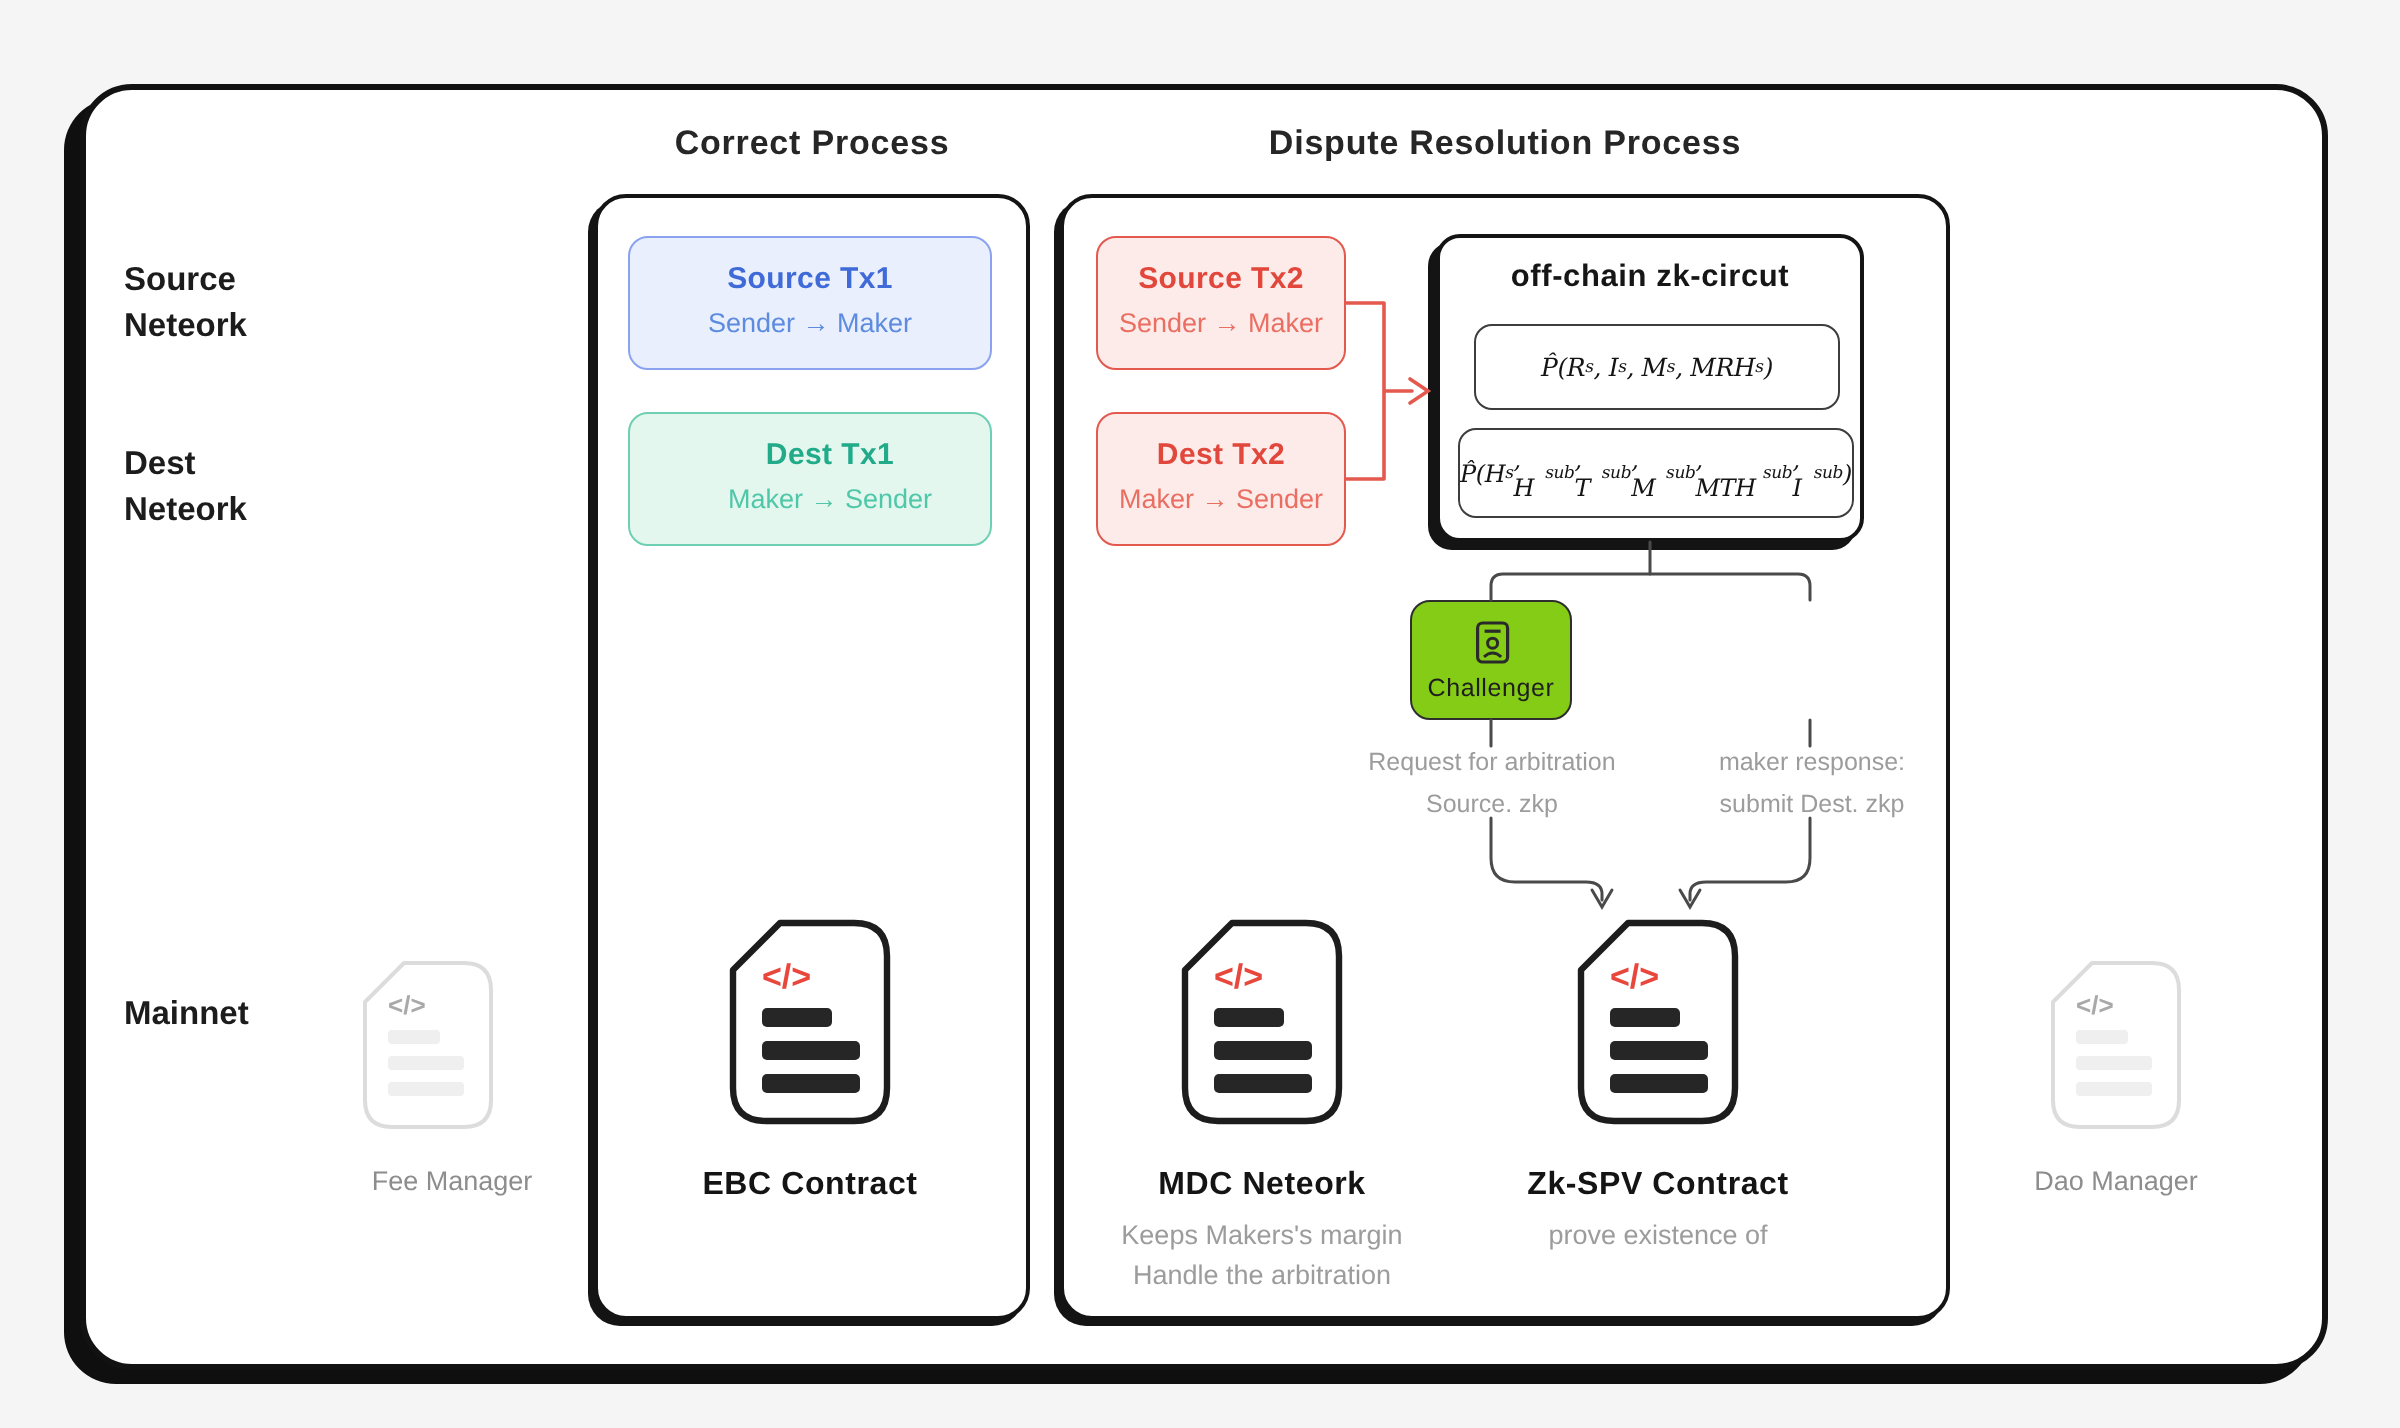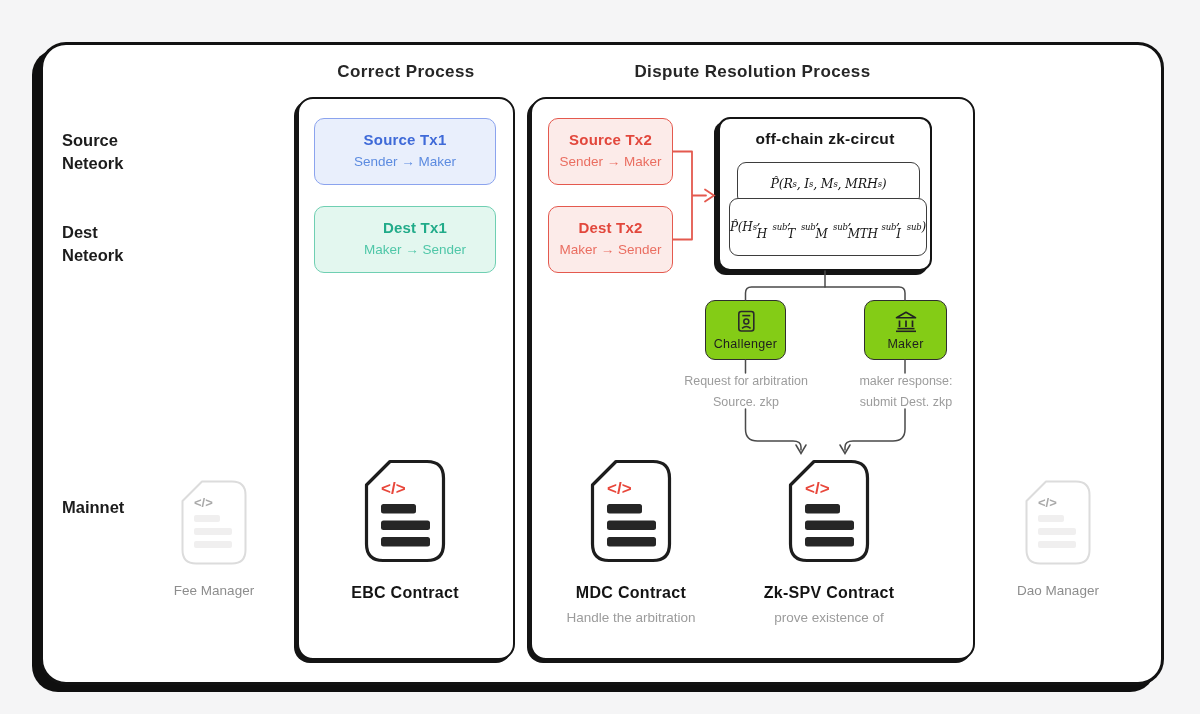--- a/index.html
+++ b/index.html
@@ -33,21 +33,21 @@
     background:#fff; border:2.5px solid #141414; border-radius:12px; box-shadow:-4px 4px 0 #141414;
   }
   .zk-title { text-align:center; margin-top:11px; font-size:15.5px; font-weight:700; letter-spacing:.3px; color:#161616; }
   .formula-box {
     position:absolute; background:#fff; border:1.5px solid #3d3d3d; border-radius:9px;
     display:flex; align-items:center; justify-content:center;
     font-family:"DejaVu Serif", serif; font-style:italic; color:#141414; letter-spacing:-.2px;
   }
   .formula-box sub { font-size:8.5px; }
   .f1 { left:737px; top:162px; width:183px; height:43px; font-size:12.5px; }
-  .f2 { left:729px; top:198px; width:198px; height:58px; font-size:12px; }
+  .f2 { left:729px; top:214px; width:198px; height:45px; font-size:12px; }
   .actor {
     position:absolute; top:300px; height:60px; background:#84cc16; border:1.6px solid #2e2e2e; border-radius:10px;
     display:flex; flex-direction:column; align-items:center; justify-content:center; gap:3px;
   }
   .actor-label { font-size:12.5px; font-weight:500; letter-spacing:.3px; color:#1e1e1e; }
   .note { position:absolute; top:371px; width:152px; text-align:center; font-size:12.5px; line-height:21px; color:#9c9c9c; }
   .doc { position:absolute; }
   .contract-name { position:absolute; top:584px; width:160px; text-align:center; font-size:16px; font-weight:700; letter-spacing:.3px; color:#141414; }
   .contract-desc { position:absolute; top:608px; width:200px; text-align:center; font-size:13.5px; line-height:20px; color:#9c9c9c; }
   .manager-name { position:absolute; top:583px; width:140px; text-align:center; font-size:13.5px; color:#8d8d8d; }
@@ -101,31 +101,20 @@
 
   <div class="actor" style="left:705px; width:81px;">
     <svg width="24" height="25" viewBox="0 0 24 25">
       <rect x="4.8" y="2.5" width="15" height="19.5" rx="2.5" fill="none" stroke="#2a2a2a" stroke-width="1.6"></rect>
       <line x1="8.3" y1="6.6" x2="16.3" y2="6.6" stroke="#2a2a2a" stroke-width="1.6"></line>
       <circle cx="12.3" cy="12.6" r="2.5" fill="none" stroke="#2a2a2a" stroke-width="1.5"></circle>
       <path d="M8 19.4 Q12.3 15.6 16.6 19.4" fill="none" stroke="#2a2a2a" stroke-width="1.5"></path>
     </svg>
     <div class="actor-label">Challenger</div>
   </div>
-  <div class="actor" style="left:864px; width:83px;">
-    <svg width="26" height="25" viewBox="0 0 26 25">
-      <path d="M3.5 8.8 L13 3.2 L22.5 8.8 Z" fill="none" stroke="#222" stroke-width="1.6" stroke-linejoin="round"></path>
-      <line x1="6.5" y1="11.5" x2="6.5" y2="18" stroke="#222" stroke-width="1.7"></line>
-      <line x1="13" y1="11.5" x2="13" y2="18" stroke="#222" stroke-width="1.7"></line>
-      <line x1="19.5" y1="11.5" x2="19.5" y2="18" stroke="#222" stroke-width="1.7"></line>
-      <line x1="4.5" y1="19.6" x2="21.5" y2="19.6" stroke="#222" stroke-width="1.6"></line>
-      <line x1="3" y1="22.3" x2="23" y2="22.3" stroke="#222" stroke-width="1.6"></line>
-    </svg>
-    <div class="actor-label">Maker</div>
-  </div>
 
   <div class="note" style="left:830px;">
     <div>maker response:</div>
     <div>submit Dest. zkp</div>
   </div>
   <div class="note" style="left:670px;">
     <div>Request for arbitration</div>
     <div>Source. zkp</div>
   </div>
 
@@ -159,29 +148,30 @@
   </svg>
   <svg class="doc" style="left:1024px; top:479px;" width="68" height="87" viewBox="0 0 68 87">
     <path d="M22 2.5 H52 Q65.5 2.5 65.5 16 V71 Q65.5 84.5 52 84.5 H16 Q2.5 84.5 2.5 71 V22 Z" fill="#fff" stroke="#dcdcdc" stroke-width="2" stroke-linejoin="round"></path>
     <text x="14" y="28" font-size="13" font-weight="700" fill="#a9a9a9">&lt;/&gt;</text>
     <rect x="14" y="36" width="26" height="7" rx="2" fill="#f0efef"></rect>
     <rect x="14" y="49" width="38" height="7" rx="2" fill="#f0efef"></rect>
     <rect x="14" y="62" width="38" height="7" rx="2" fill="#f0efef"></rect>
   </svg>
 
   <div class="contract-name" style="left:325px;">EBC Contract</div>
-  <div class="contract-name" style="left:551px;">MDC Contract</div>
+  <div class="contract-name" style="left:551px;">MDC Neteork</div>
   <div class="contract-desc" style="left:531px;">
+    <div>Keeps Makers's margin</div>
     <div>Handle the arbitration</div>
   </div>
   <div class="contract-name" style="left:749px;">Zk-SPV Contract</div>
   <div class="contract-desc" style="left:729px;">
     <div>prove existence of</div>
   </div>
-  <div class="manager-name" style="left:144px;">Fee Manager</div>
+  <div class="manager-name" style="left:156px;">Fee Manager</div>
   <div class="manager-name" style="left:988px;">Dao Manager</div>
 
   <svg class="wires">
 
     <g stroke="#e4594e" stroke-width="1.8" fill="none" stroke-linecap="round">
       <path d="M673,151.5 H692 M673,239.5 H692 M692,151.5 V239.5 M692,195.5 H706"></path>
       <polyline points="705,189.5 714,195.5 705,201.5"></polyline>
     </g>
 
     <g stroke="#4a4a4a" stroke-width="1.5" fill="none" stroke-linecap="round">

